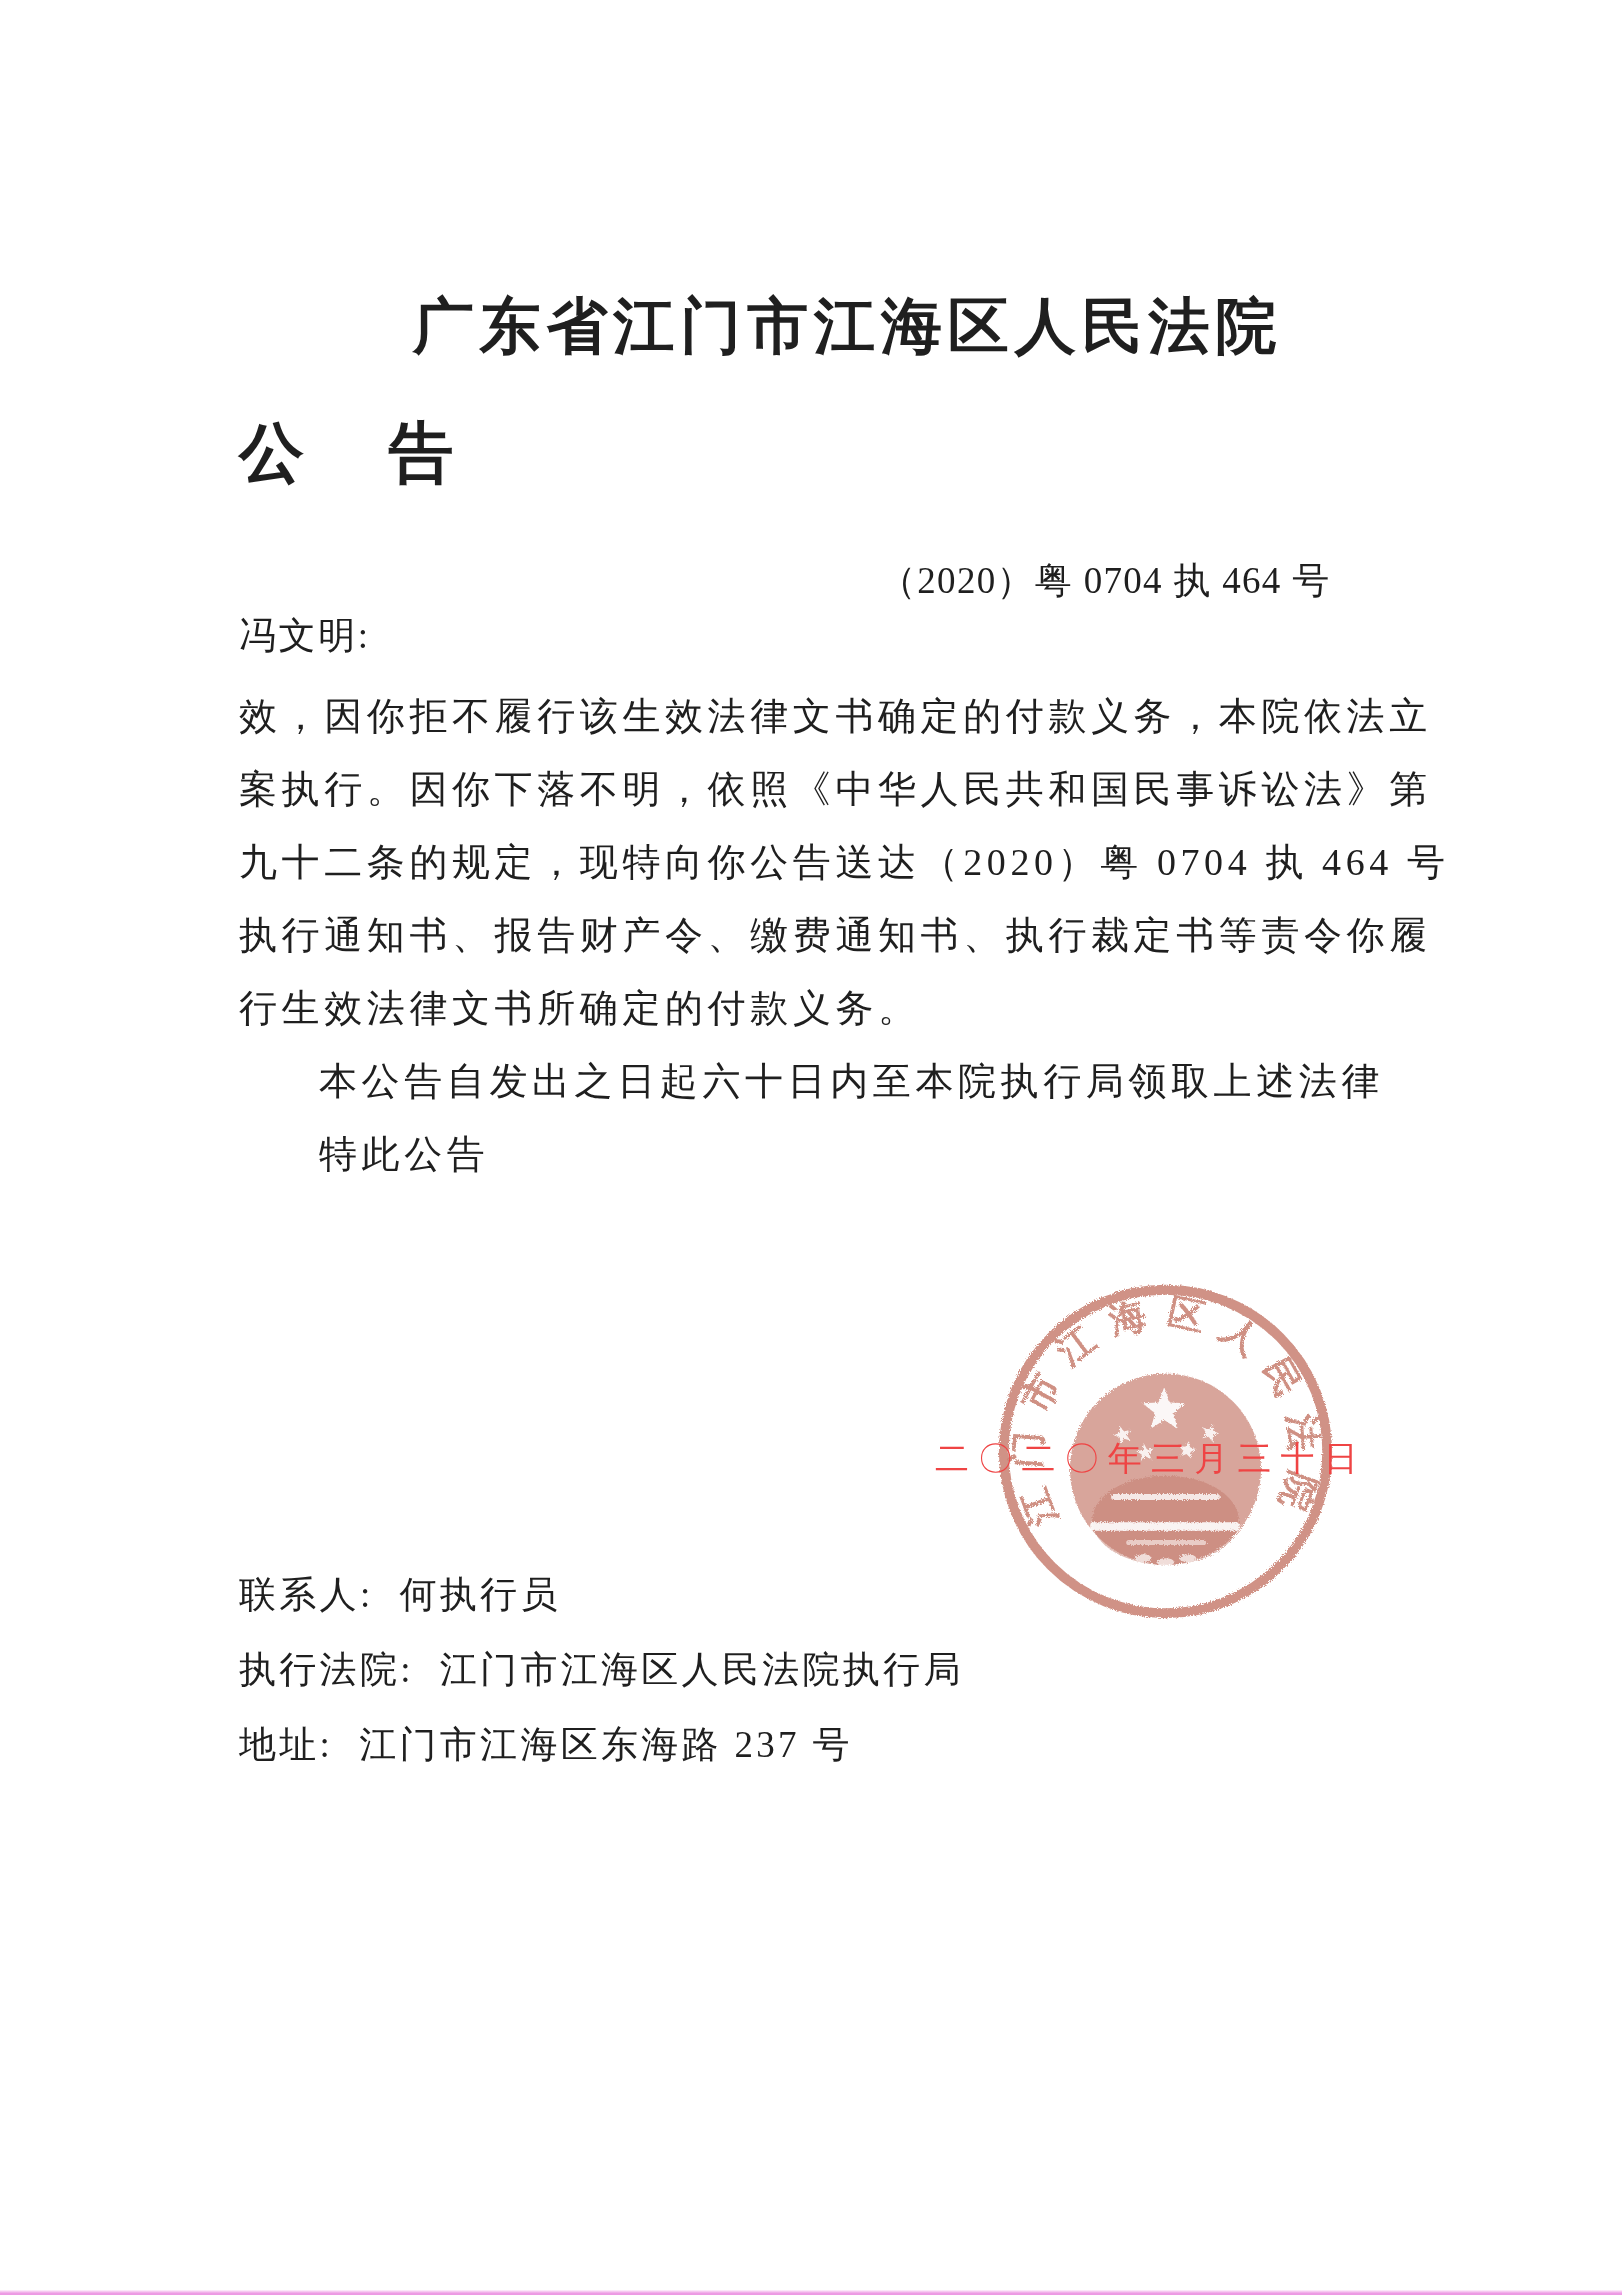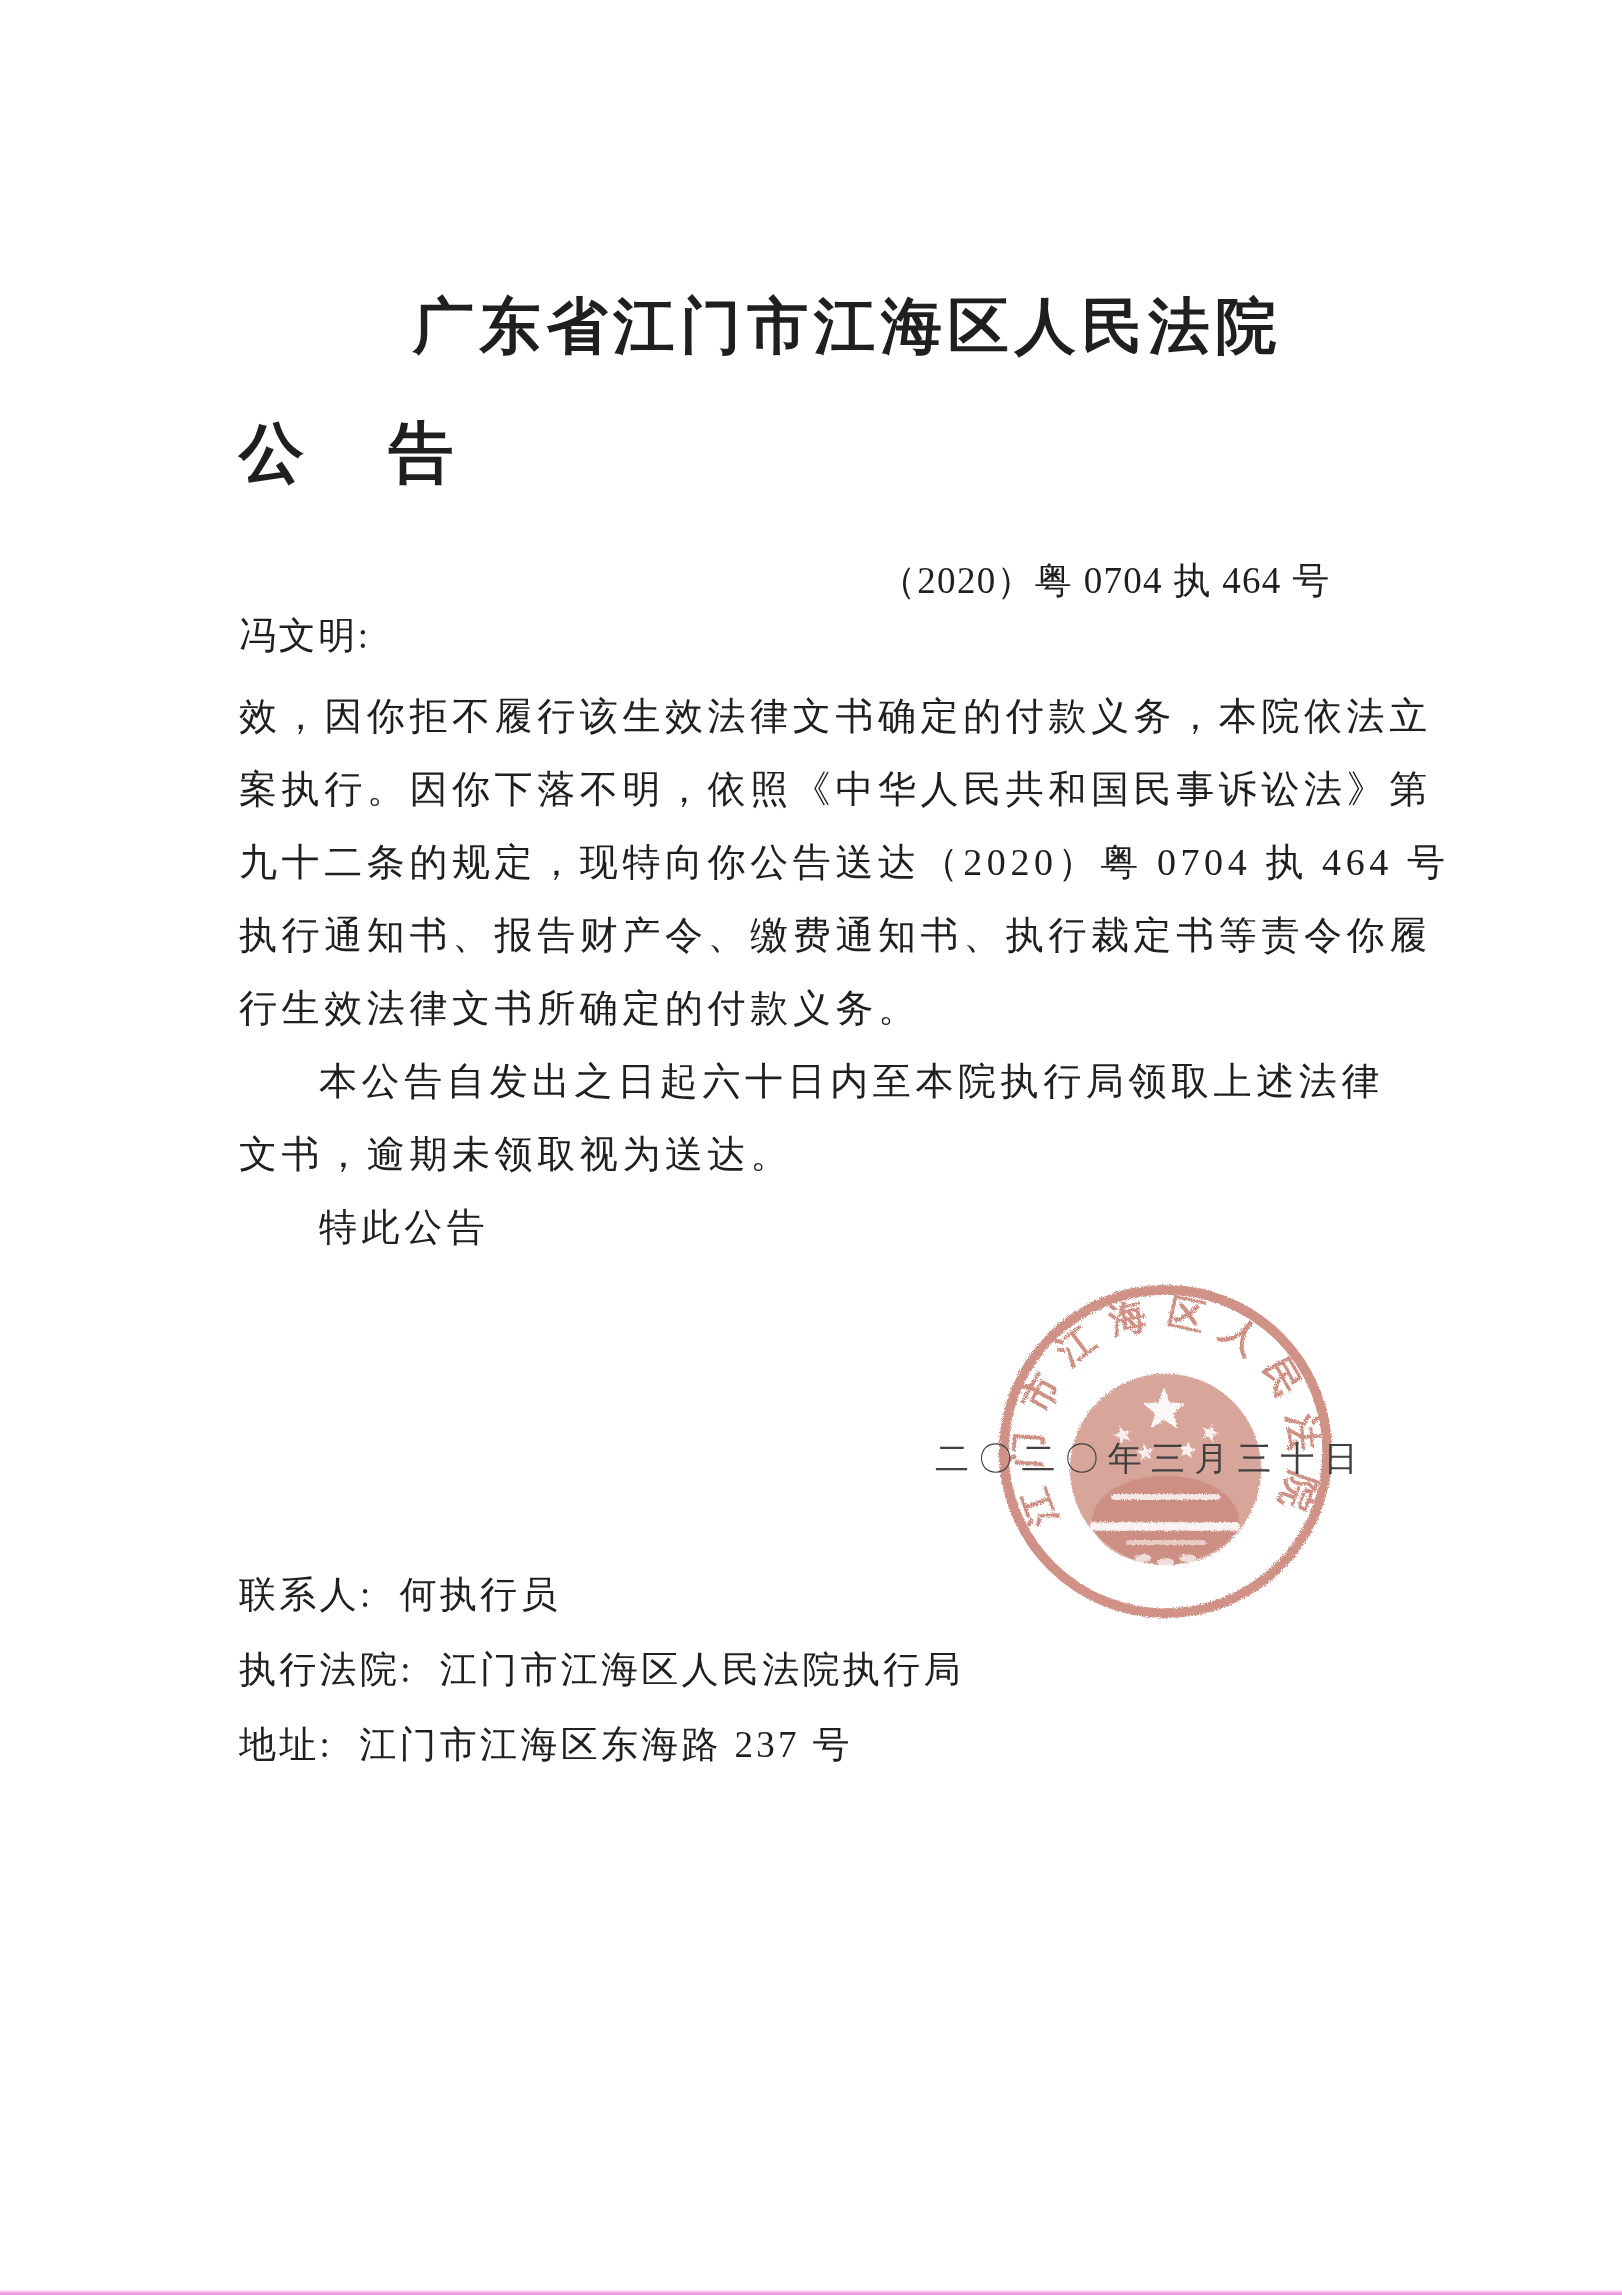--- a/index.html
+++ b/index.html
@@ -73,21 +73,21 @@
   }
   .date-line {
     position: absolute;
     top: 1438px;
     left: 935px;
     font-size: 34px;
     letter-spacing: 9.2px;
     line-height: 42px;
     white-space: nowrap;
     z-index: 3;
-    color: #404040;
+    color: #ef4444;
   }
   .contact-block {
     position: absolute;
     top: 1557px;
     left: 239px;
     width: 1223px;
     font-size: 37px;
     letter-spacing: 3.3px;
     line-height: 75px;
   }
@@ -122,21 +122,20 @@
 
   <div class="recipient">冯文明:</div>
 
   <div class="body-block">
     <div class="body-line">效，因你拒不履行该生效法律文书确定的付款义务，本院依法立</div>
     <div class="body-line">案执行。因你下落不明，依照《中华人民共和国民事诉讼法》第</div>
     <div class="body-line">九十二条的规定，现特向你公告送达（2020）粤 0704 执 464 号</div>
     <div class="body-line">执行通知书、报告财产令、缴费通知书、执行裁定书等责令你履</div>
     <div class="body-line">行生效法律文书所确定的付款义务。</div>
     <div class="body-line indent">本公告自发出之日起六十日内至本院执行局领取上述法律</div>
-    <div class="body-line">文书，逾期未领取视为送达。</div>
     <div class="body-line indent">特此公告</div>
   </div>
 
   <div class="seal">
     <svg viewBox="0 0 530 530" width="347" height="347">
       <defs>
         <polygon id="star" points="0,-1 0.247,-0.34 0.951,-0.309 0.4,0.13 0.588,0.809 0,0.42 -0.588,0.809 -0.4,0.13 -0.951,-0.309 -0.247,-0.34"></polygon>
         <filter id="rough" x="-10%" y="-10%" width="120%" height="120%">
           <feTurbulence type="fractalNoise" baseFrequency="0.55" numOctaves="2" result="n"></feTurbulence>
           <feDisplacementMap in="SourceGraphic" in2="n" scale="7"></feDisplacementMap>

